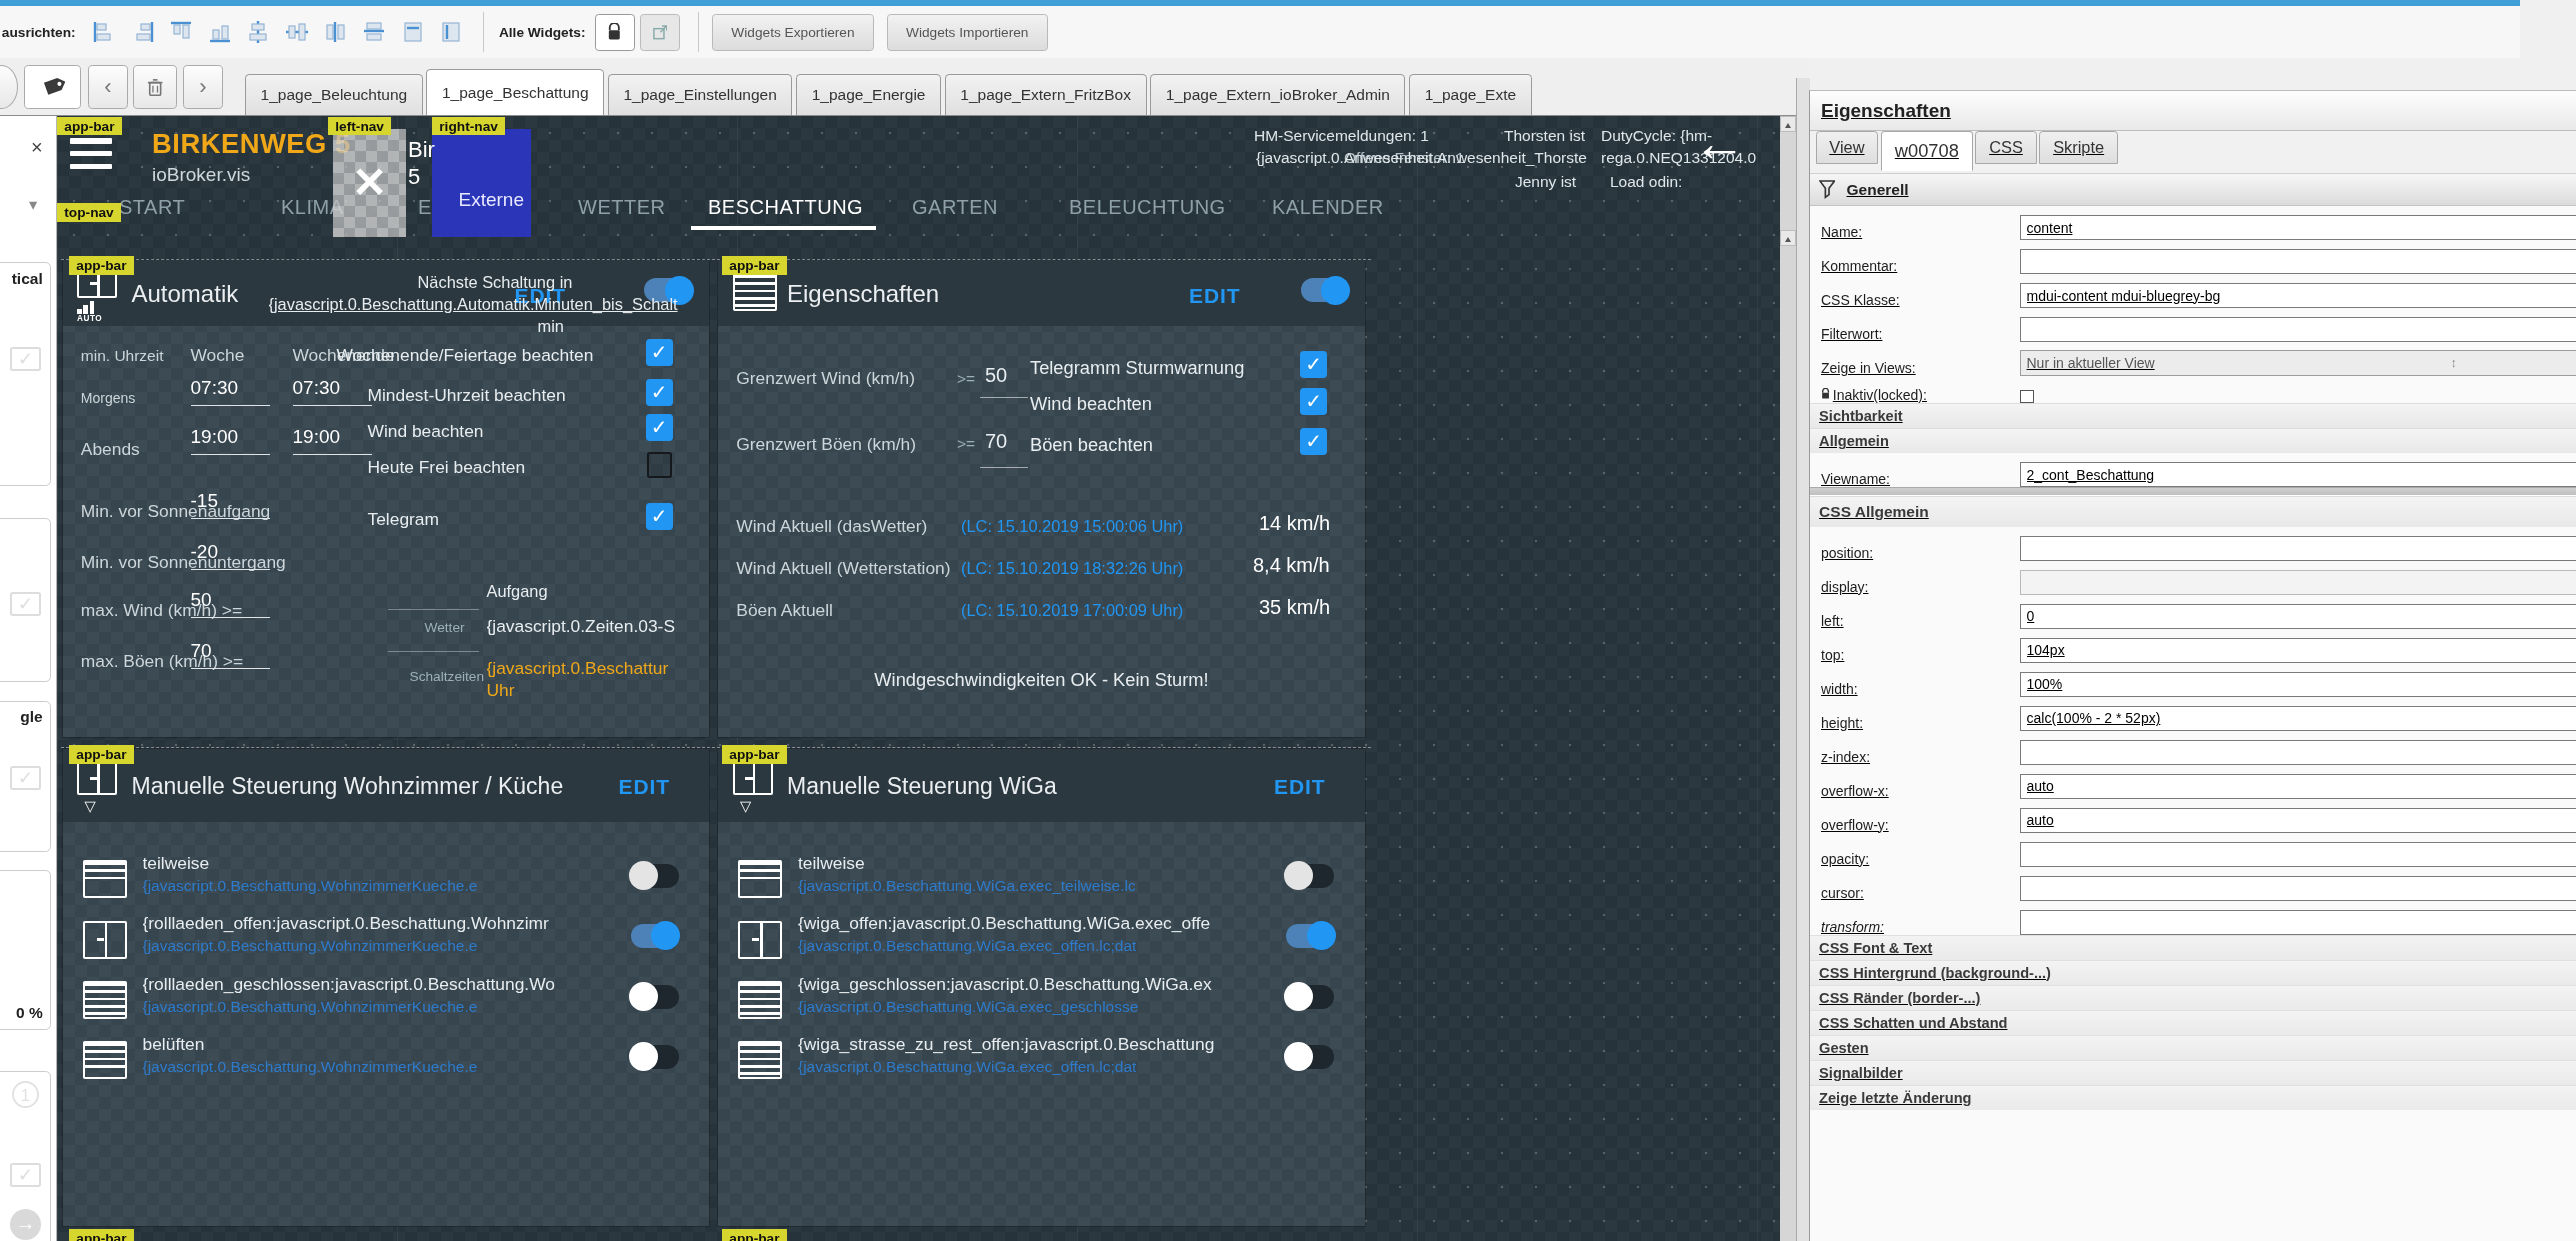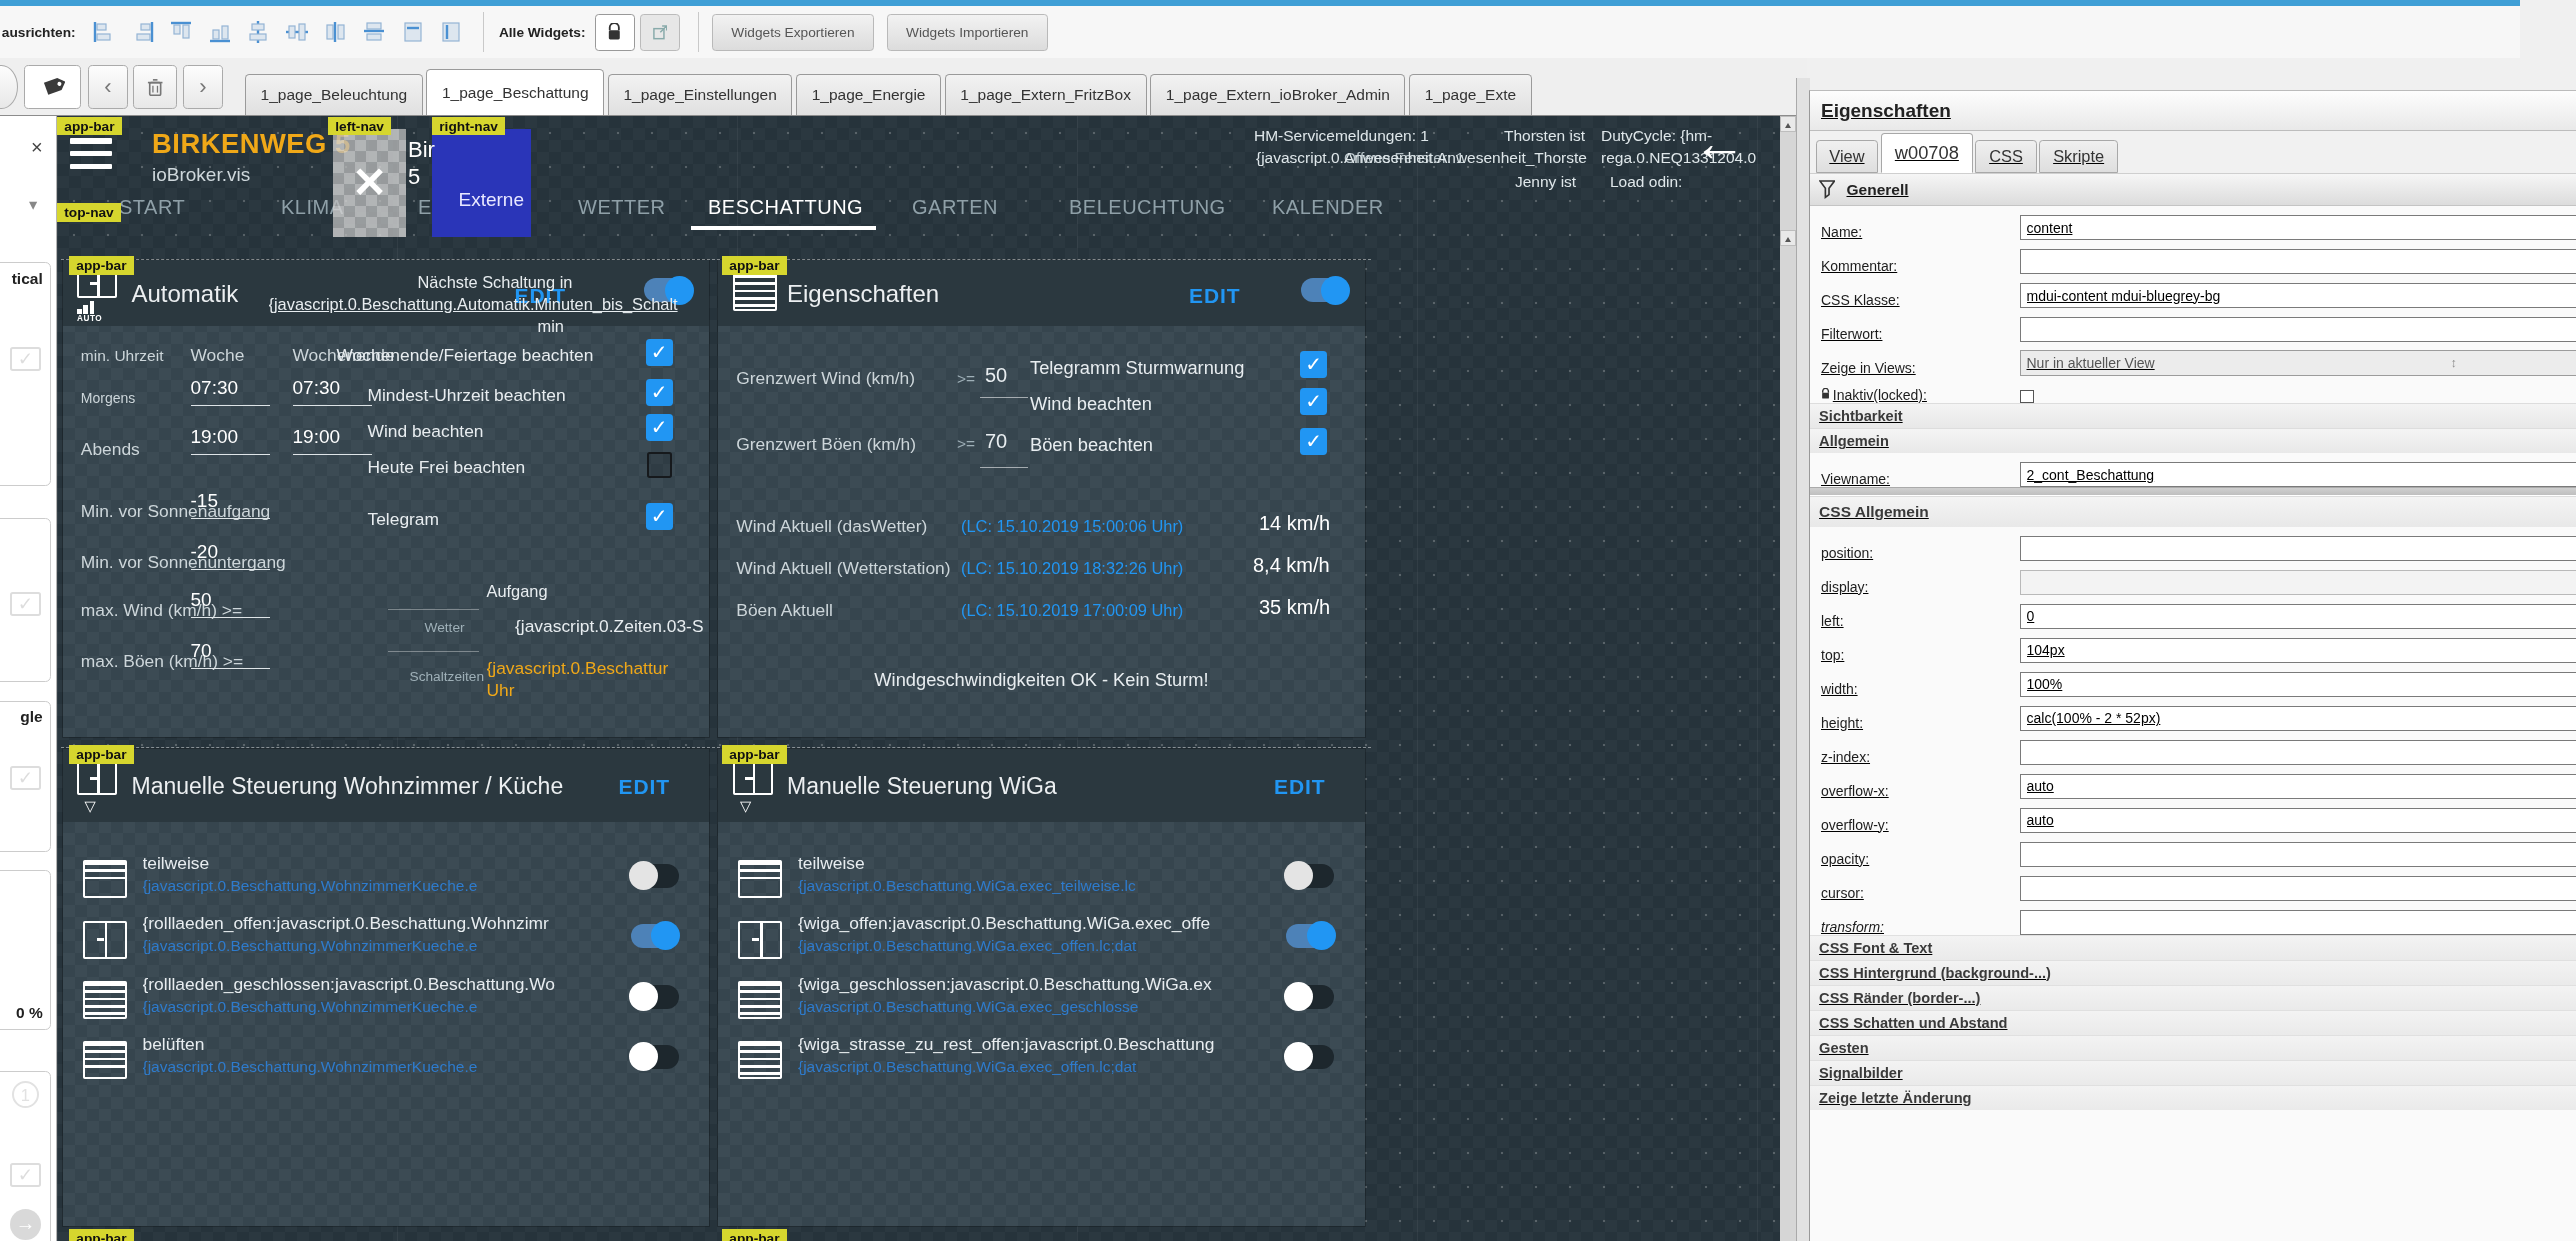--- a/index.html
+++ b/index.html
@@ -101,21 +101,21 @@
 
   
   #cscroll { position:absolute; left:1780px; top:116px; width:15.5px; height:1126px; background:#d6d6d6; }
   .scr-btn { position:absolute; left:0; width:15.5px; height:16.4px; background:#e9e9e9; border:0.9px solid #bdbdbd; }
   .scr-btn::after { content:""; position:absolute; left:3.7px; top:5.5px; border-left:3.7px solid transparent; border-right:3.7px solid transparent; border-bottom:5.5px solid #555; }
   #divider { position:absolute; left:1796px; top:78px; width:13.7px; height:1164px; background:#e2e2e2; border-left:0.9px solid #aaa; }
 
   
   #props { position:absolute; left:1809px; top:90px; width:767px; height:1164px; background:#fafafa; border-left:0.9px solid #999; border-top:0.9px solid #bbb; overflow:hidden;text-decoration:underline; }
   .props-title { height:40px; background:linear-gradient(#fdfdfd,#e9e9e9); border-bottom:0.9px solid #bdbdbd; font-size:19px; font-weight:bold; color:#222; display:flex; align-items:center; padding-left:11px; }
-  .ptabs { display:flex; align-items:flex-end; height:42px; padding-left:5.5px; background:#f1f1f1; }
+  .ptabs { display:flex; align-items:flex-start; height:42px; padding-left:5.5px; background:#f1f1f1; }
   .ptab { height:33px; background:linear-gradient(#f0f0f0,#dedede); border:0.9px solid #a8a8a8; border-radius:3.7px 3.7px 0 0; display:flex; align-items:center; padding:0 12.8px; font-size:16.4px; color:#333; margin-right:2.7px; }
   .ptab.active { height:40px; background:#fff; border-bottom-color:#fff; font-size:18.3px; position:relative; z-index:2; }
   .sec-bar { height:33px; background:linear-gradient(#f6f6f6,#dcdcdc); border-top:0.9px solid #cfcfcf; border-bottom:0.9px solid #c4c4c4; display:flex; align-items:center; font-weight:bold; font-size:15.5px; color:#222; padding-left:9.1px; }
   .sec-bar svg { margin-right:11px; }
   .sec-plain { height:25px; display:flex; align-items:center; font-weight:bold; font-size:14.6px; color:#3a3a3a; padding-left:9.1px; background:linear-gradient(#f4f4f4,#e8e8e8); border-top:0.9px solid #ddd; }
   .prow { display:flex; align-items:flex-end; height:34px; padding-left:11px; }
   .prow .plabel { width:199px; font-size:14px; color:#1c1c1c; flex:none; white-space:nowrap; }
   .prow input { flex:1; height:25px; border:0.9px solid #7a7a7a; border-right:none; font-size:14px; font-family:"Liberation Sans",sans-serif; padding:0 5.5px; color:#000; background:#fff; }
   .prow input:disabled { background:#f3f3f3; border-color:#b9b9b9; }
   .psel { flex:1; height:26.5px; background:#ececec; border:0.9px solid #9c9c9c; border-right:none; display:flex; align-items:center; font-size:14px; color:#555; padding:0 5.5px; position:relative; }
@@ -354,21 +354,21 @@
       <div class="chk" style="left:583px;top:243px;"></div>
 
       <div class="flabel" style="left:18.3px;top:292px;font-size:17.4px;">Min. vor Sonnenuntergang</div>
       <div class="fval" style="left:128px;top:281px;">-20</div>
 
       <div class="flabel" style="left:18.3px;top:340px;font-size:17.4px;">max. Wind (km/h) &gt;=</div>
       <div class="fval" style="left:128px;top:329px;">50</div>
       <div class="fdesc" style="left:424px;top:322px;font-size:16.4px;">Aufgang</div>
       <div style="position:absolute;left:325px;top:349px;width:91px;border-top:0.9px solid rgba(255,255,255,0.35);"></div>
       <div class="flabel ghost" style="left:362px;top:360px;font-size:13.7px;">Wetter</div>
-      <div class="fdesc" style="left:424px;top:356px;font-size:17.4px;width:217px;overflow:hidden;text-align:right;">{javascript.0.Zeiten.03-S</div>
+      <div class="fdesc" style="left:424px;top:356px;font-size:17.4px;width:217px;overflow:hidden;">{javascript.0.Zeiten.03-S</div>
       <div style="position:absolute;left:325px;top:391px;width:91px;border-top:0.9px solid rgba(255,255,255,0.35);"></div>
 
       <div class="flabel" style="left:18.3px;top:391px;font-size:17.4px;">max. Böen (km/h) &gt;=</div>
       <div class="fval" style="left:128px;top:380px;">70</div>
       <div class="flabel ghost" style="left:347px;top:409px;font-size:13.7px;">Schaltzeiten</div>
       <div class="fdesc" style="left:424px;top:398px;font-size:17.4px;color:#f0a818;width:217px;overflow:hidden;">{javascript.0.Beschattur</div>
       <div class="fdesc" style="left:424px;top:420px;font-size:17.4px;color:#f0a818;">Uhr</div>
     </div>
     <div class="wlabel" style="left:12px;top:140px;">app-bar</div>
 

